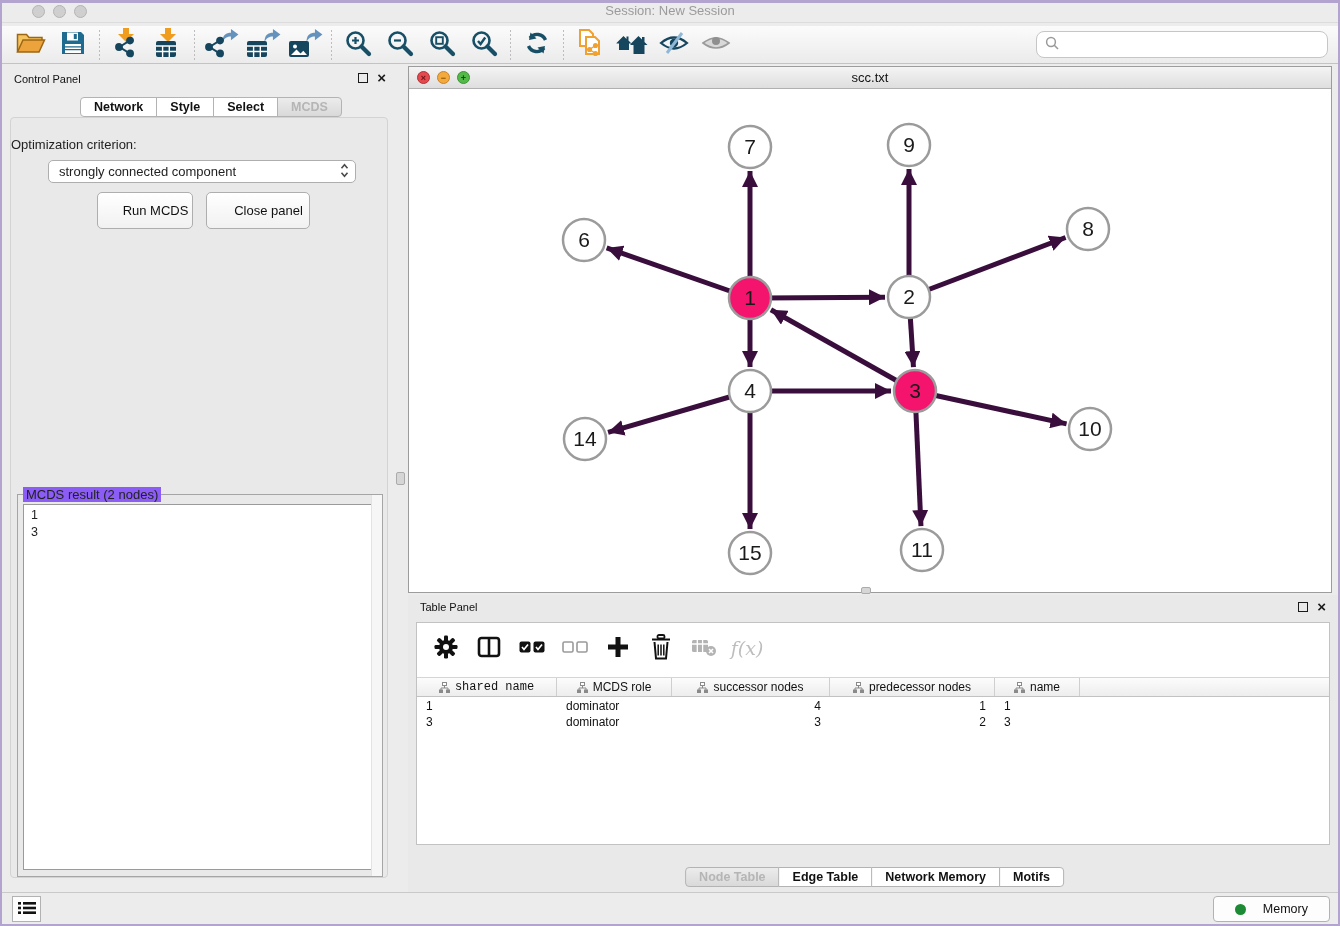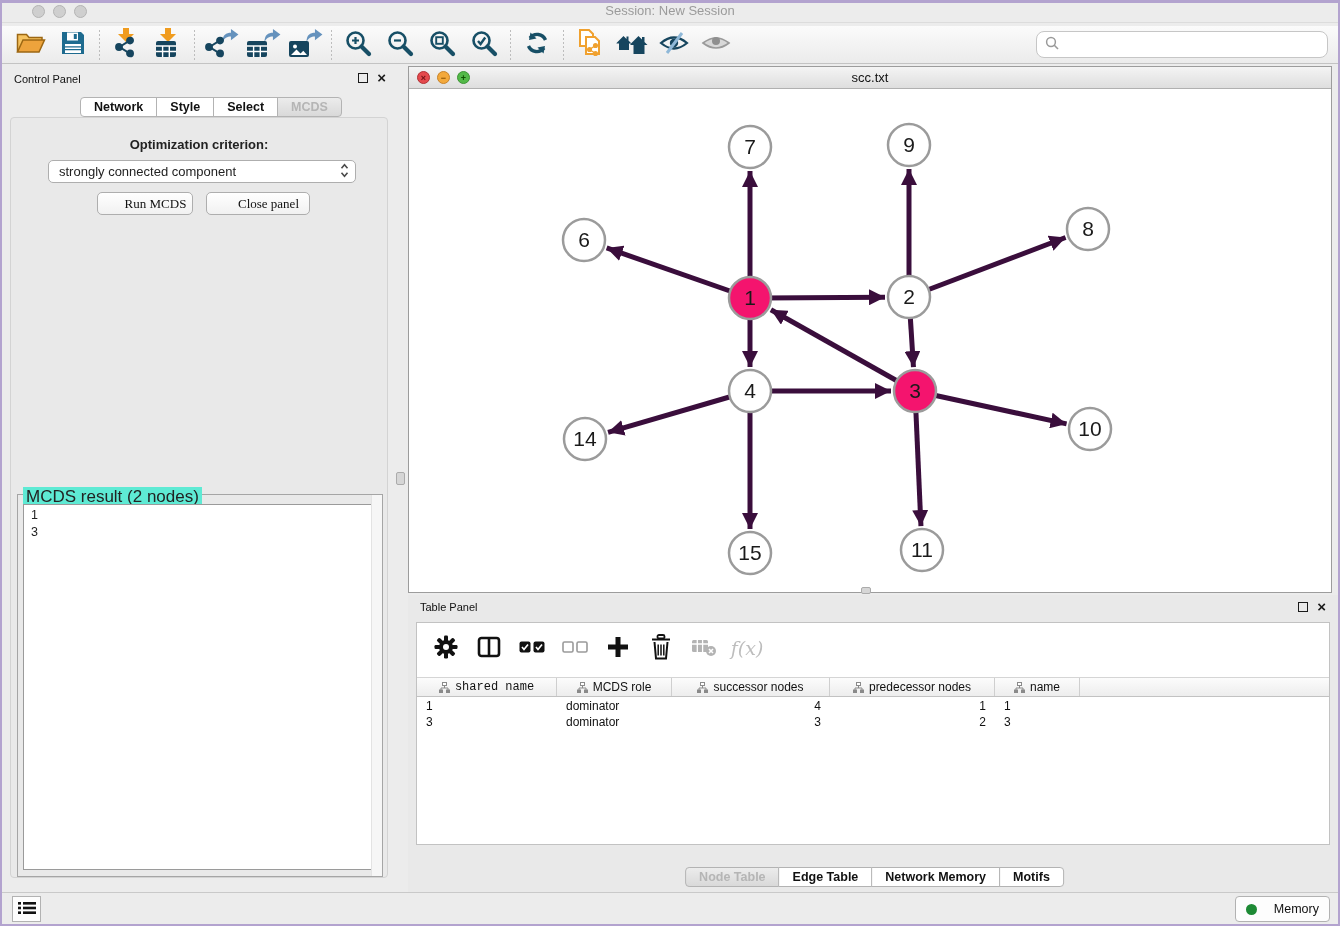--- a/index.html
+++ b/index.html
@@ -50,32 +50,32 @@
   .win-float { width:10px; height:10px; border:1.6px solid #1a1a1a; display:inline-block; }
   .win-close { font-size:15px; font-weight:bold; color:#1a1a1a; line-height:10px; }
   .cp-tabs { position:absolute; left:75px; top:33px; display:flex; z-index:5; }
   .seg { height:20px; line-height:18px; padding:0 13px; font-size:12.5px; font-weight:700;
     background:#fff; border:1px solid #b3b3b3; margin-left:-1px; cursor:pointer; color:#111; }
   .seg:first-child { border-radius:4px 0 0 4px; margin-left:3px; }
   .seg:last-child { border-radius:0 4px 4px 0; }
   .seg.active { background:linear-gradient(#ececec,#d9d9d9); color:#b5b5b5; }
   .cp-body { position:absolute; left:8px; top:53px; width:378px; height:761px;
     background:#e9e9e9; border:1px solid #d3d3d3; border-radius:4px; }
-  .opt-label { position:absolute; left:0; right:0; top:19px; text-align:center; font-size:13px;font-weight:bold; }
+  .opt-label { position:absolute; left:0; right:0; top:19px; font-size:13px; }
   .criterion-select { position:absolute; left:37px; top:42px; width:308px; height:23px;
     background:#fff; border:1px solid #aeaeae; border-radius:5px; display:flex; align-items:center;
     padding:0 6px 0 10px; font-size:13px; cursor:pointer; }
   .criterion-select .val { flex:1; }
-  .btn { height:23px; background:linear-gradient(#ffffff,#f1f1f1); border:1px solid #aeaeae;
-    border-radius:5px; font-size:13px; font-family:Liberation Serif, serif; cursor:pointer; color:#111;padding-left:21px; }
+  .btn { height:37px; background:linear-gradient(#ffffff,#f1f1f1); border:1px solid #aeaeae;
+    border-radius:5px; font-size:13px; font-family:Liberation Sans, sans-serif; cursor:pointer; color:#111;padding-left:21px; }
   .run-btn { position:absolute; left:86px; top:74px; width:96px; }
   .closep-btn { position:absolute; left:195px; top:74px; width:104px; }
   .result-group { position:absolute; left:6px; top:376px; width:366px; height:383px;
     border:1px solid #a5a5a5; }
-  .result-legend { position:absolute; top:-8px; left:5px; background:#5eead4; padding:0 3px; font-size:17px; }
+  .result-legend { position:absolute; top:-8px; left:5px; background:#8b5cf6; padding:0 3px; font-size:13px; }
   .result-area { position:absolute; left:5px; top:9px; right:5px; bottom:6px; background:#fff;
     border:1px solid #9a9a9a; font-size:12.5px; line-height:17px; padding:2px 0 0 7px;
     white-space:pre; overflow:hidden; }
   .result-scroll { position:absolute; right:0; top:0; bottom:0; width:11px; background:#f6f6f6;
     border-left:1px solid #e3e3e3; }
 
   
   .vdiv-handle { position:absolute; left:396px; top:472px; width:9px; height:13px;
     background:#d6d6d6; border:1px solid #ababab; border-radius:2px; z-index:5; }
   .hdiv-handle { position:absolute; left:861px; top:587px; width:10px; height:7px;
@@ -114,21 +114,21 @@
   .td.r { text-align:right; }
   .tp-tabs { position:absolute; bottom:5px; left:50%; transform:translateX(-50%); display:flex;text-align:right; }
 
   
   .statusbar { position:absolute; left:2px; right:2px; bottom:2px; height:32px; background:#ececec;
     border-top:1px solid #c9c9c9; }
   .hamburger-btn { position:absolute; left:10px; top:3px; width:29px; height:26px; background:#fdfdfd;
     border:1px solid #b2b2b2; display:flex; align-items:center; justify-content:center; cursor:pointer; }
   .memory-btn { position:absolute; right:8px; top:3px; height:26px; background:#fdfdfd;
     border:1px solid #b2b2b2; border-radius:4px; display:flex; align-items:center; gap:17px;
-    padding:0 10px; font-size:12.5px; cursor:pointer; color:#111; }
+    padding:0 21px; font-size:12.5px; cursor:pointer; color:#111; }
   .memdot { width:11px; height:11px; border-radius:50%; background:#1d8a35; }
 </style>
 </head>
 <body>
 
 <div class="titlebar">
   <div class="lights">
     <span class="light"></span>
     <span class="light"></span>
     <span class="light"></span>

